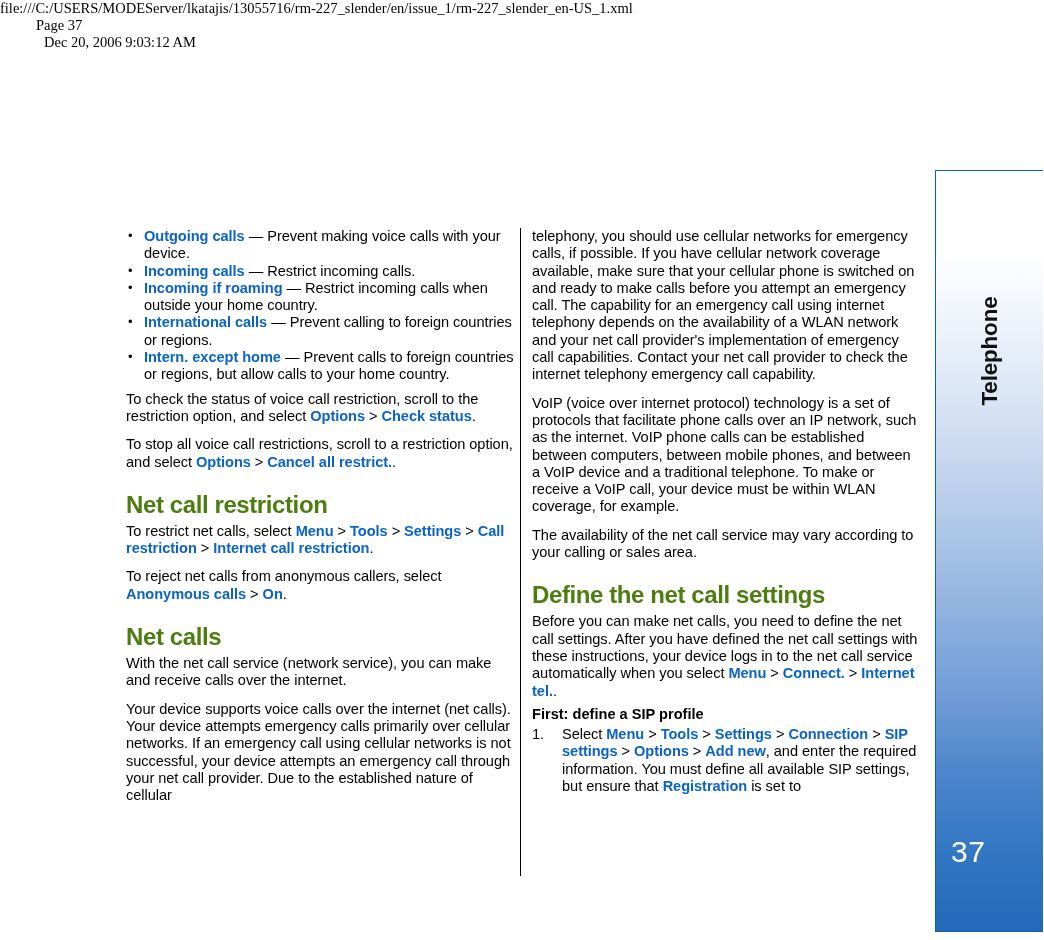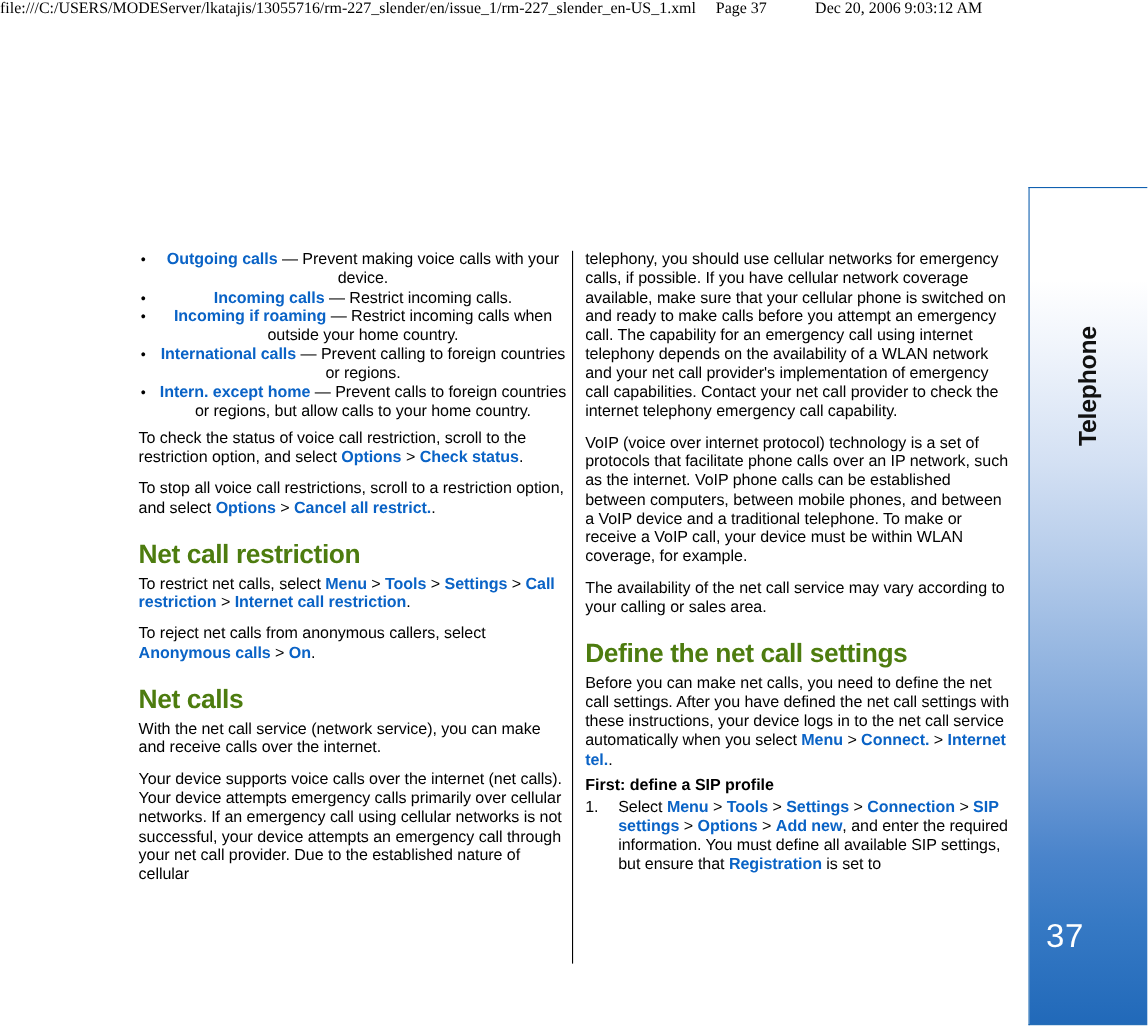--- a/index.html
+++ b/index.html
@@ -21,26 +21,27 @@
     top: 0px;
     left: 0px;
     width: 1044px;
     height: 22px;
     font-family: "Liberation Serif", serif;
     font-size: 14.5px;
     color: #000;
     white-space: nowrap;
     display: flex;
     align-items: flex-start;
+    flex-direction: column;
   }
   .print-header .ph-path {
     margin-left: 0px;
   }
   .print-header .ph-page {
-    margin-left: 18px;
+    margin-left: 36px;
   }
   .print-header .ph-date {
     margin-left: 44px;
     text-align: right;
   }
 
   
   .page {
     position: absolute;
     left: 0;
@@ -123,21 +124,20 @@
     padding: 0;
   }
   ul.bullets > li {
     position: relative;
     padding-left: 18px;
     font-size: 14.6px;
     line-height: 17.3px;
     color: #000;
     margin-bottom: 0px;
     letter-spacing: -0.05px;
-    text-align: center;
   }
   ul.bullets > li::before {
     content: "\2022";
     position: absolute;
     left: 2px;
     top: -1px;
     font-size: 13px;
     color: #000;
   }
 

